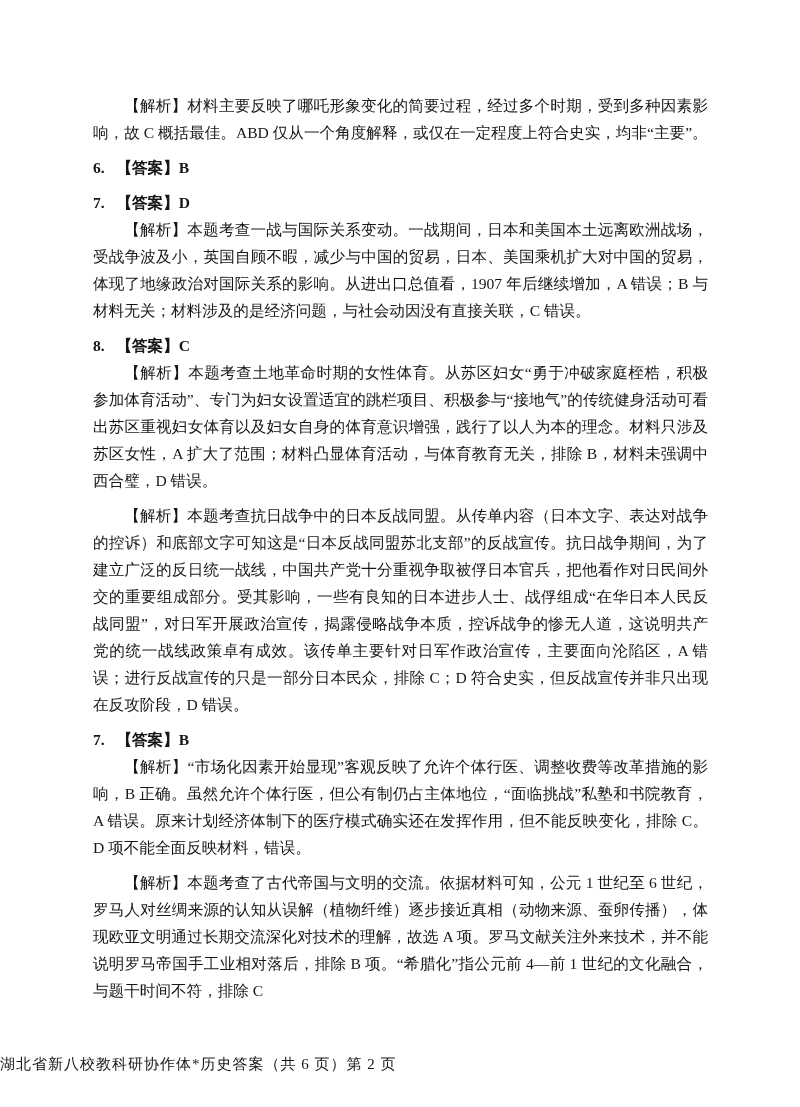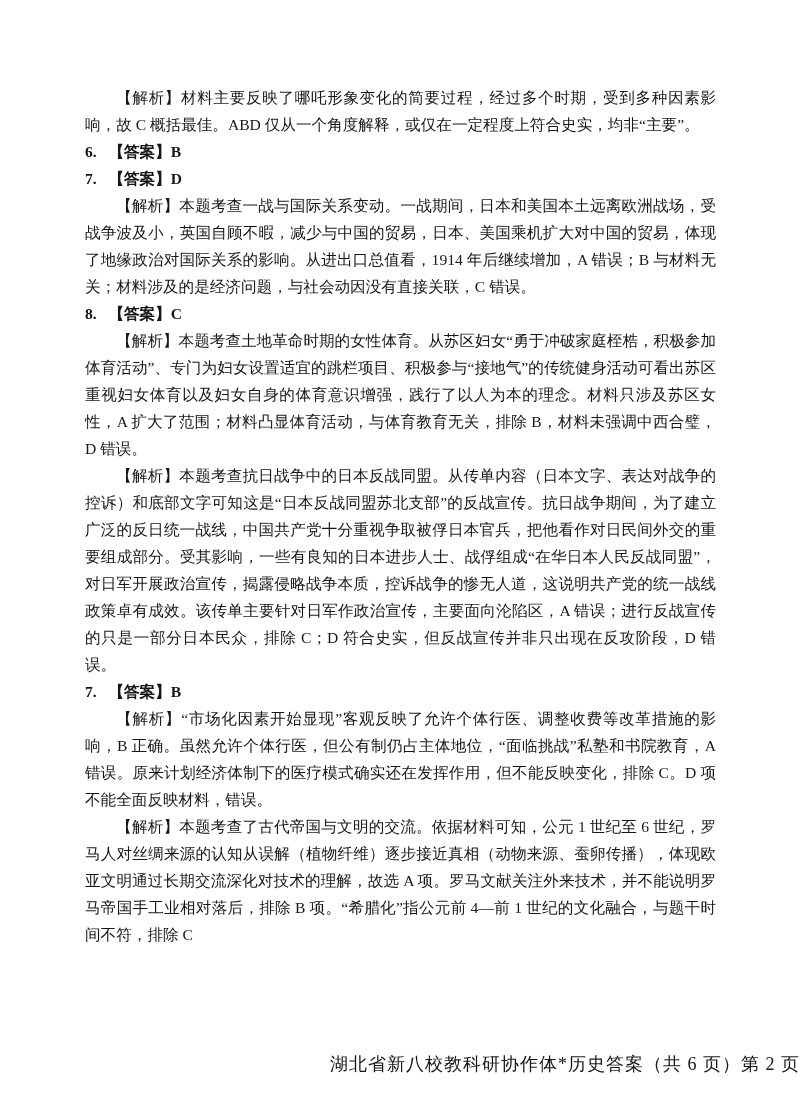--- a/index.html
+++ b/index.html
@@ -17,43 +17,43 @@
     padding: 84px 84px 0 85px;
     font-family: "Liberation Serif", "DejaVu Serif", serif;
     color: #161616;
     overflow: hidden;
   }
   .content {
     font-size: 15.6px;
     line-height: 27px;
     text-align: justify;
   }
-  .qa-item { margin: 0; }
+  .qa-item { margin: 8px; }
   .analysis {
     margin: 0;
     text-indent: 2em;
   }
   .answer-line {
     margin: 0;
     font-weight: bold;
   }
   .q-num {
     display: inline-block;
     margin-right: 0.75em;
   }
   .q-answer {
     display: inline;
   }
   .footer {
     position: absolute;
     left: 0;
     right: 0;
     bottom: 34px;
-    text-align: right;
-    font-size: 18px;
+    text-align: left;
+    font-size: 15px;
     line-height: 18px;
     color: #161616;
     letter-spacing: 1px;
   }
 </style>
 </head>
 <body>
 
 <div class="page">
   <div class="content">
@@ -65,21 +65,21 @@
     <section class="qa-item">
       <div class="answer-line">
         <span class="q-num">6.</span><span class="q-answer">【答案】B</span>
       </div>
     </section>
 
     <section class="qa-item">
       <div class="answer-line">
         <span class="q-num">7.</span><span class="q-answer">【答案】D</span>
       </div>
-      <p class="analysis">【解析】本题考查一战与国际关系变动。一战期间，日本和美国本土远离欧洲战场，受战争波及小，英国自顾不暇，减少与中国的贸易，日本、美国乘机扩大对中国的贸易，体现了地缘政治对国际关系的影响。从进出口总值看，1914 年后继续增加，A 错误；B 与材料无关；材料涉及的是经济问题，与社会动因没有直接关联，C 错误。</p>
+      <p class="analysis">【解析】本题考查一战与国际关系变动。一战期间，日本和美国本土远离欧洲战场，受战争波及小，英国自顾不暇，减少与中国的贸易，日本、美国乘机扩大对中国的贸易，体现了地缘政治对国际关系的影响。从进出口总值看，1907 年后继续增加，A 错误；B 与材料无关；材料涉及的是经济问题，与社会动因没有直接关联，C 错误。</p>
     </section>
 
     <section class="qa-item">
       <div class="answer-line">
         <span class="q-num">8.</span><span class="q-answer">【答案】C</span>
       </div>
       <p class="analysis">【解析】本题考查土地革命时期的女性体育。从苏区妇女“勇于冲破家庭桎梏，积极参加体育活动”、专门为妇女设置适宜的跳栏项目、积极参与“接地气”的传统健身活动可看出苏区重视妇女体育以及妇女自身的体育意识增强，践行了以人为本的理念。材料只涉及苏区女性，A 扩大了范围；材料凸显体育活动，与体育教育无关，排除 B，材料未强调中西合璧，D 错误。</p>
     </section>
 
     <section class="qa-item">

